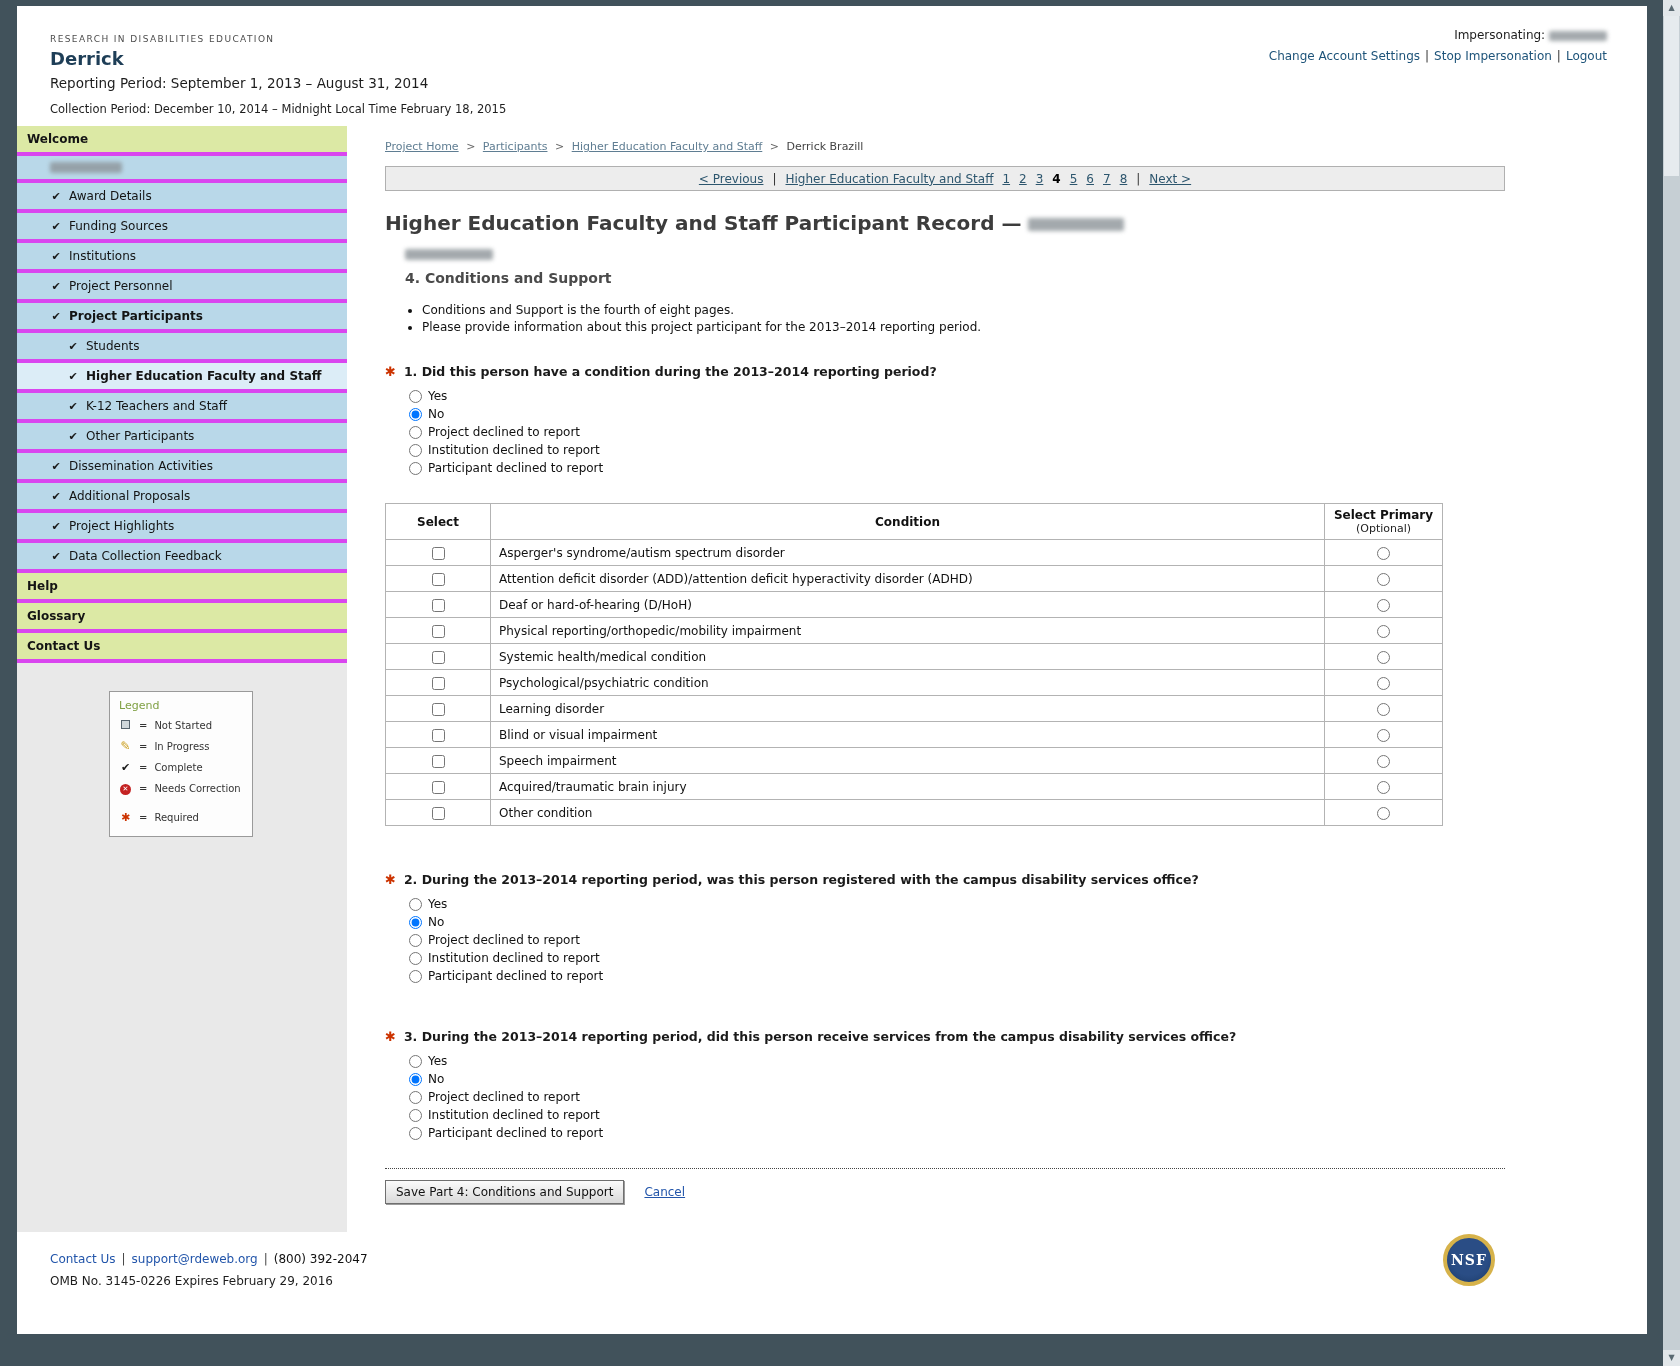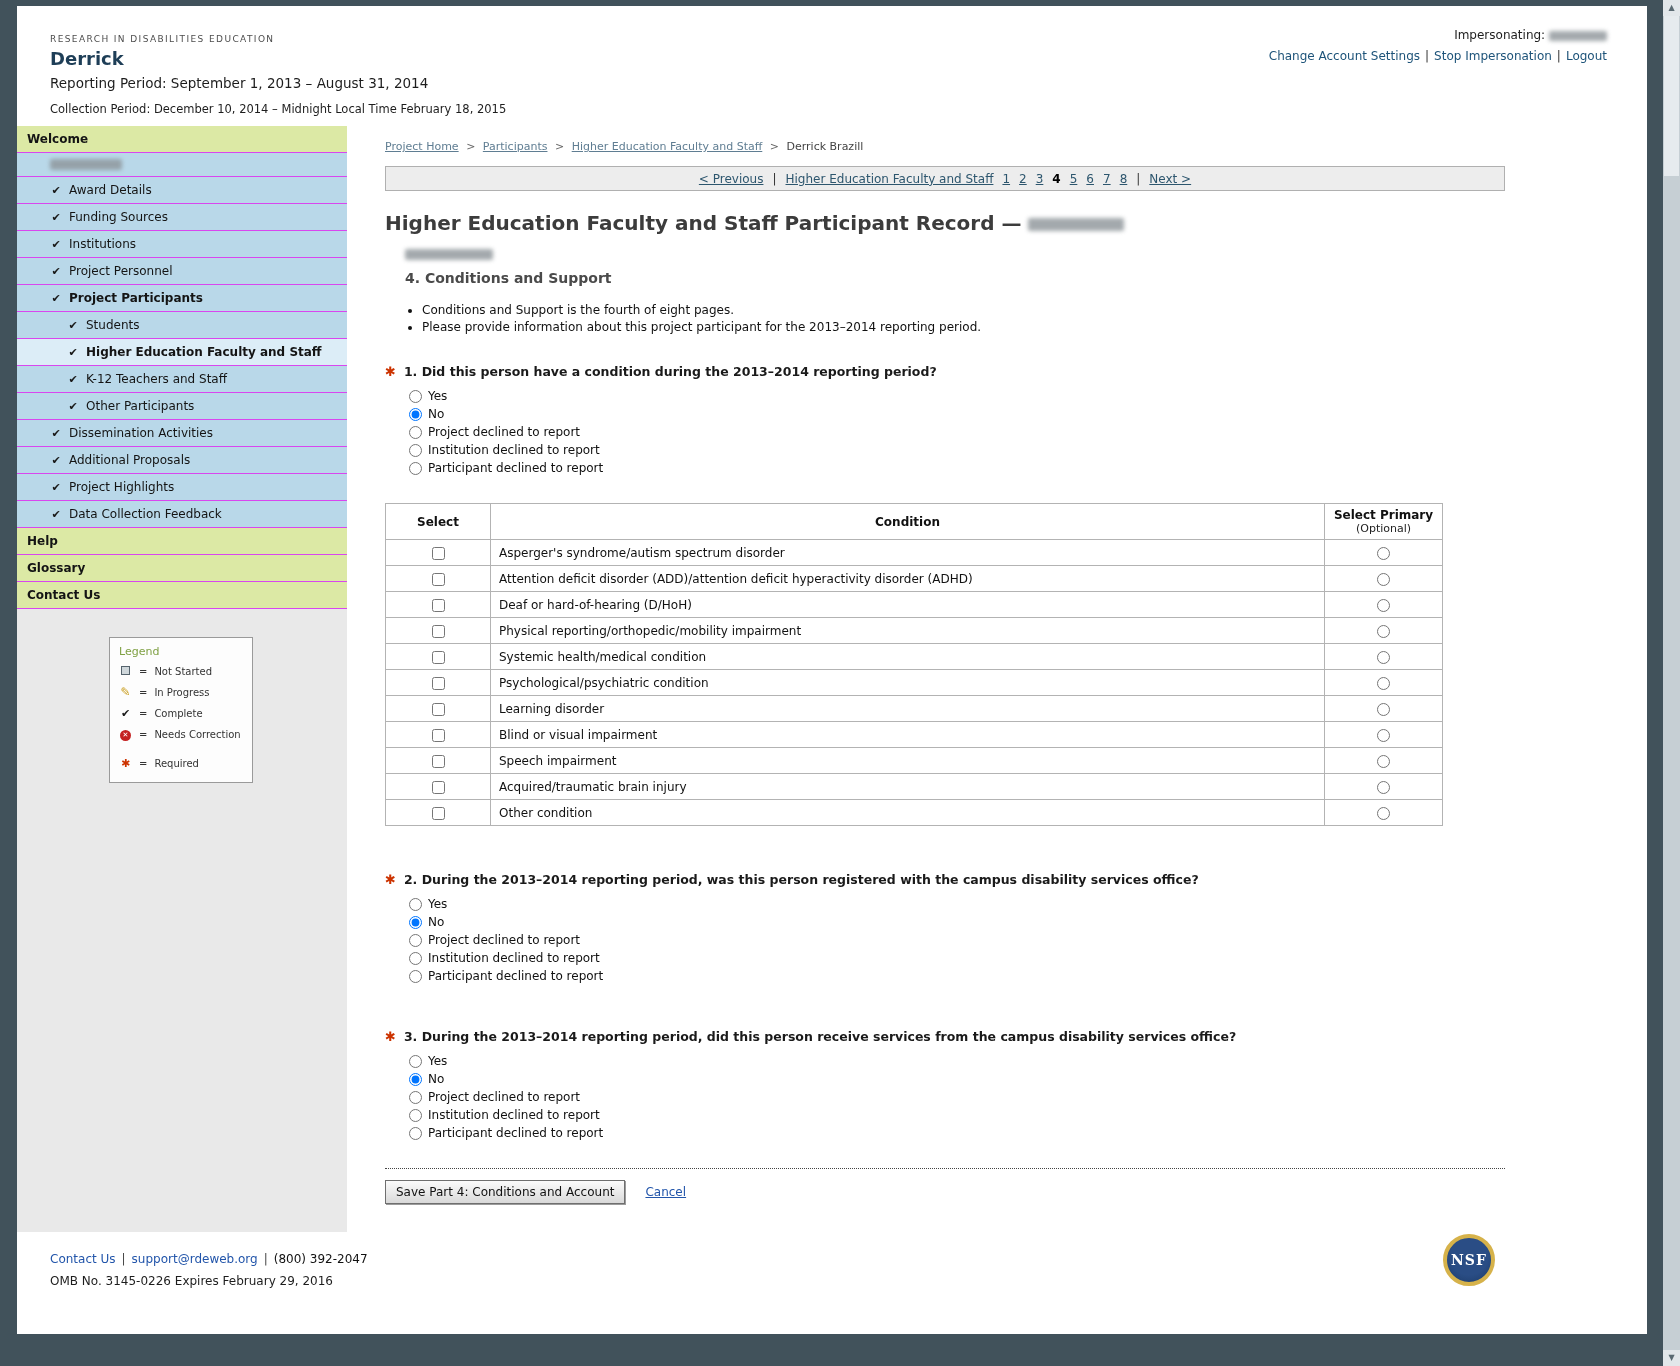--- a/index.html
+++ b/index.html
@@ -34,21 +34,21 @@
   .account-links { margin-top:7px; }
   .account-links a { color:#1d5379; text-decoration:none; }
   .hdr-sep { color:#333; margin:0 5px; }
 
   
   .content-row { display:flex; align-items:stretch; flex:1; }
 
   
   .sidebar { width:330px; min-width:330px; background:#e9e9e9; }
   .nav-item {
-    font-size:12px; color:#141414; border-bottom:1px solid #d946ef;
+    font-size:12px; color:#141414; border-bottom:4px solid #d946ef;
     display:flex; align-items:center; gap:7px; padding:6px 8px; cursor:pointer;
   }
   .nav-section { background:#dce9a5; font-weight:bold; padding-left:10px; }
   .nav-l1 { background:#b9d8e9; padding-left:33px; }
   .nav-l2 { background:#b9d8e9; padding-left:50px; }
   .nav-bold { font-weight:bold; }
   .nav-active { background:#dcedf7; font-weight:bold; }
   .check { font-size:11px; color:#1a1a1a; width:12px; text-align:center; }
 
   .legend {
@@ -450,21 +450,21 @@
         </div>
         <div class="option">
           <input type="radio" name="question-3" style="">
           <span>Participant declined to report</span>
         </div>
       </div>
 
       <div class="rule"></div>
 
       <div class="actions">
-        <button class="save-btn">Save Part 4: Conditions and Account</button>
+        <button class="save-btn">Save Part 4: Conditions and Support</button>
         <a class="cancel-link">Cancel</a>
       </div>
 
     </main>
   </div>
 
   <footer class="site-footer">
     <div class="footer-line">
       <a>Contact Us</a><span class="ftr-sep">|</span><a>support@rdeweb.org</a><span class="ftr-sep">|</span><span>(800) 392-2047</span>
     </div>

